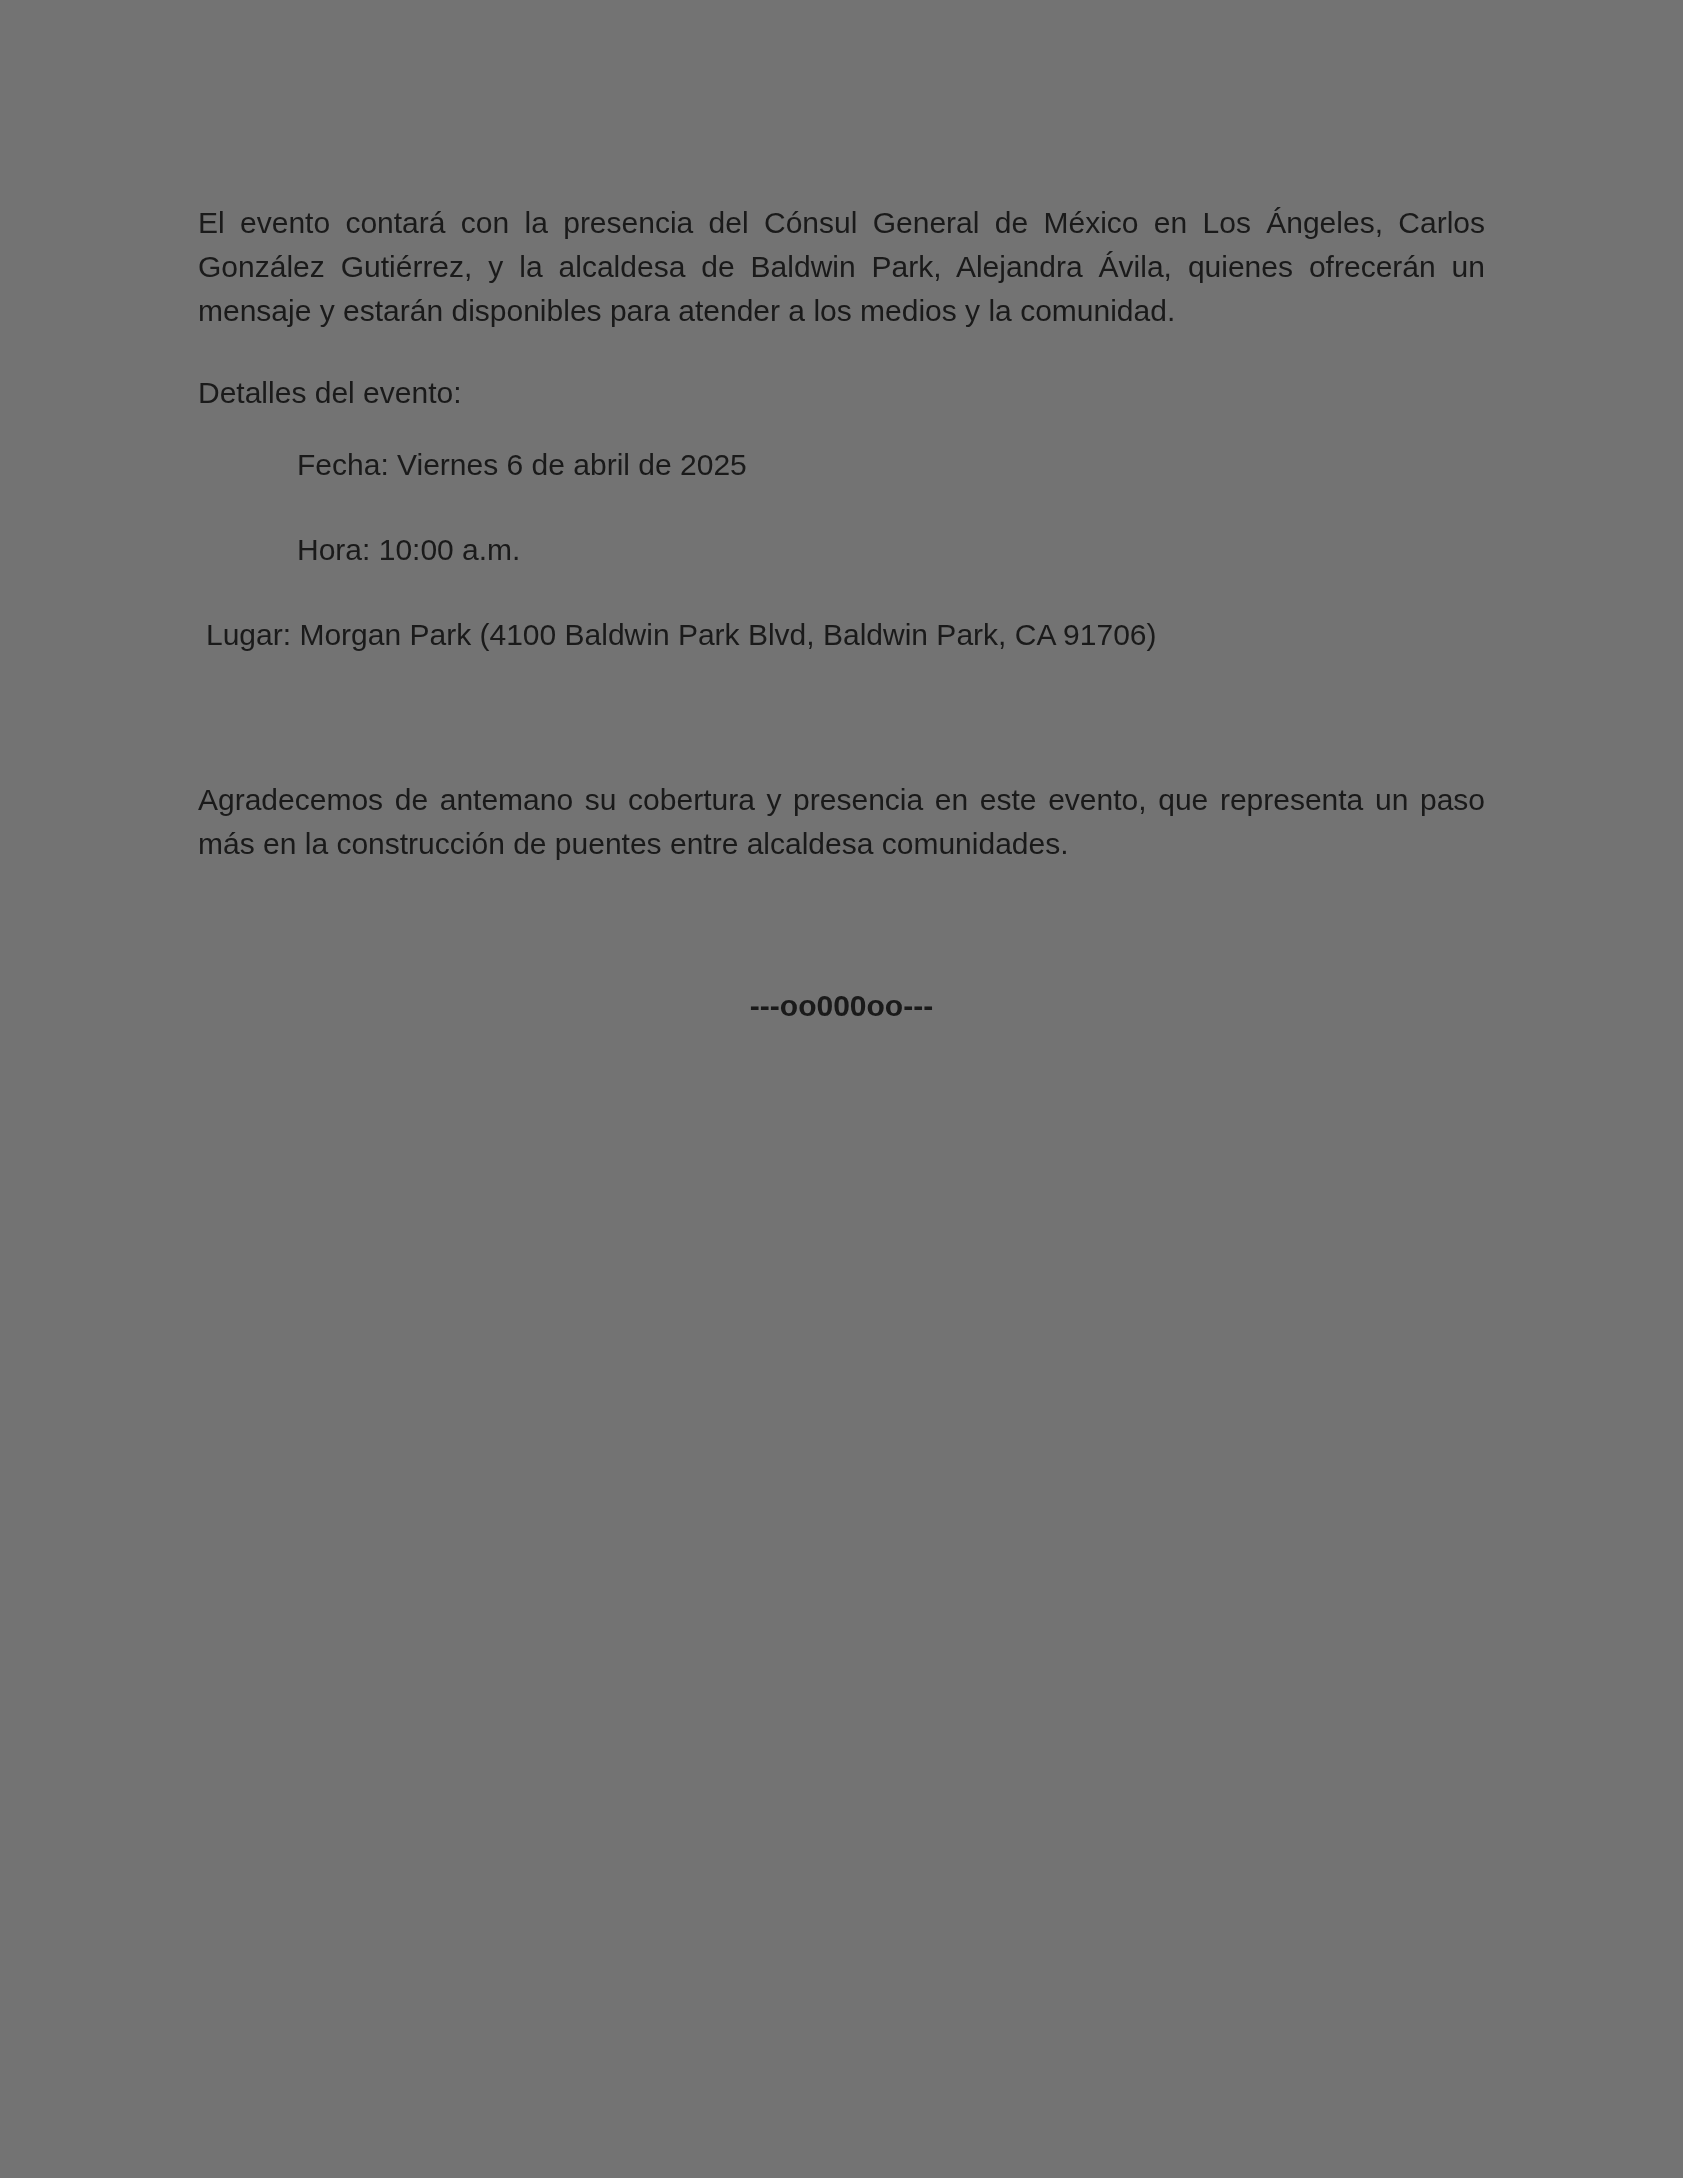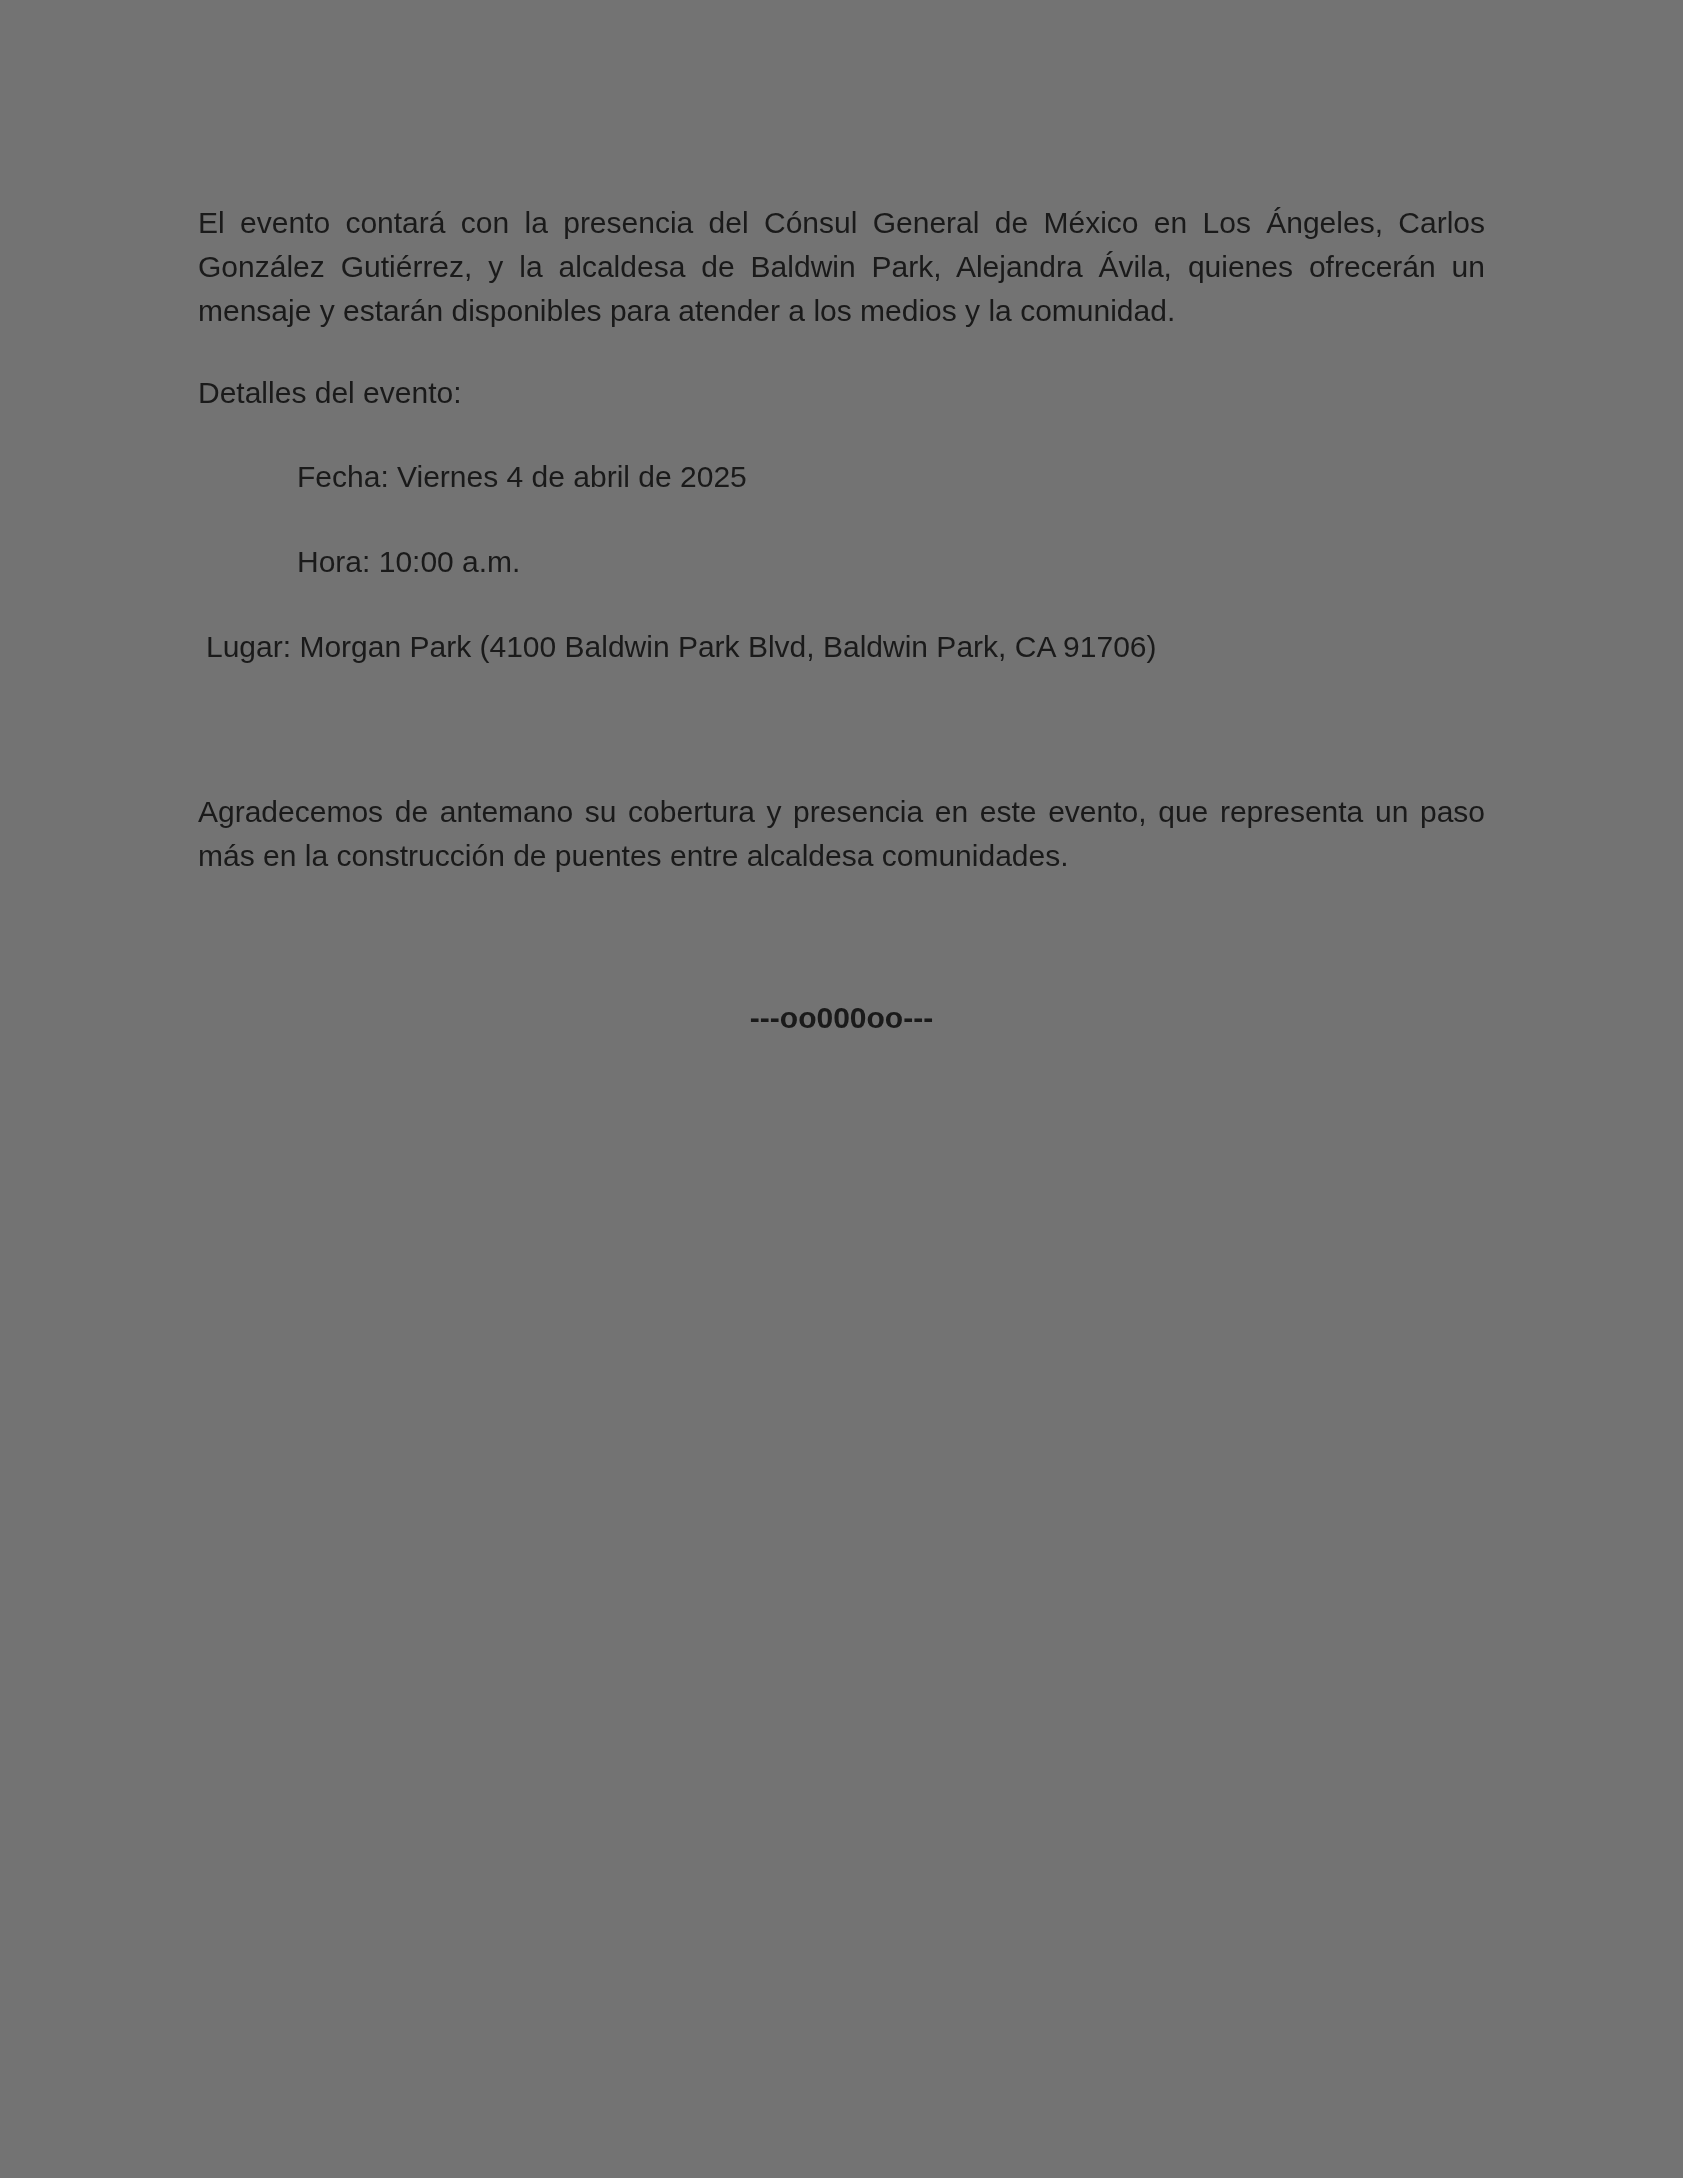--- a/index.html
+++ b/index.html
@@ -24,21 +24,21 @@
     line-height: 44px;
   }
   .para {
     margin: 0;
   }
   .intro {
     text-align: justify;
     margin-bottom: 38px;
   }
   .details-heading {
-    margin-bottom: 40px;
+    margin-bottom: 28px;
   }
   .detail-line {
     margin-left: 99px;
     margin-bottom: 41px;
   }
   .detail-line.last {
     margin-bottom: 0;
     margin-left: 8px;
   }
   .closing {
@@ -54,21 +54,21 @@
 </head>
 <body>
 
 <div class="page">
   <div class="content">
 
     <p class="para intro">El evento contará con la presencia del Cónsul General de México en Los Ángeles, Carlos González Gutiérrez, y la alcaldesa de Baldwin Park, Alejandra Ávila, quienes ofrecerán un mensaje y estarán disponibles para atender a los medios y la comunidad.</p>
 
     <p class="para details-heading">Detalles del evento:</p>
 
-    <p class="para detail-line">Fecha: Viernes 4 de abril de 2025</p>
+    <p class="para detail-line">Fecha: Viernes 6 de abril de 2025</p>
 
     <p class="para detail-line">Hora: 10:00 a.m.</p>
 
     <p class="para detail-line last">Lugar: Morgan Park (4100 Baldwin Park Blvd, Baldwin Park, CA 91706)</p>
 
     <p class="para closing">Agradecemos de antemano su cobertura y presencia en este evento, que representa un paso más en la construcción de puentes entre alcaldesa comunidades.</p>
 
     <p class="para separator">---oo000oo---</p>
 
   </div>

